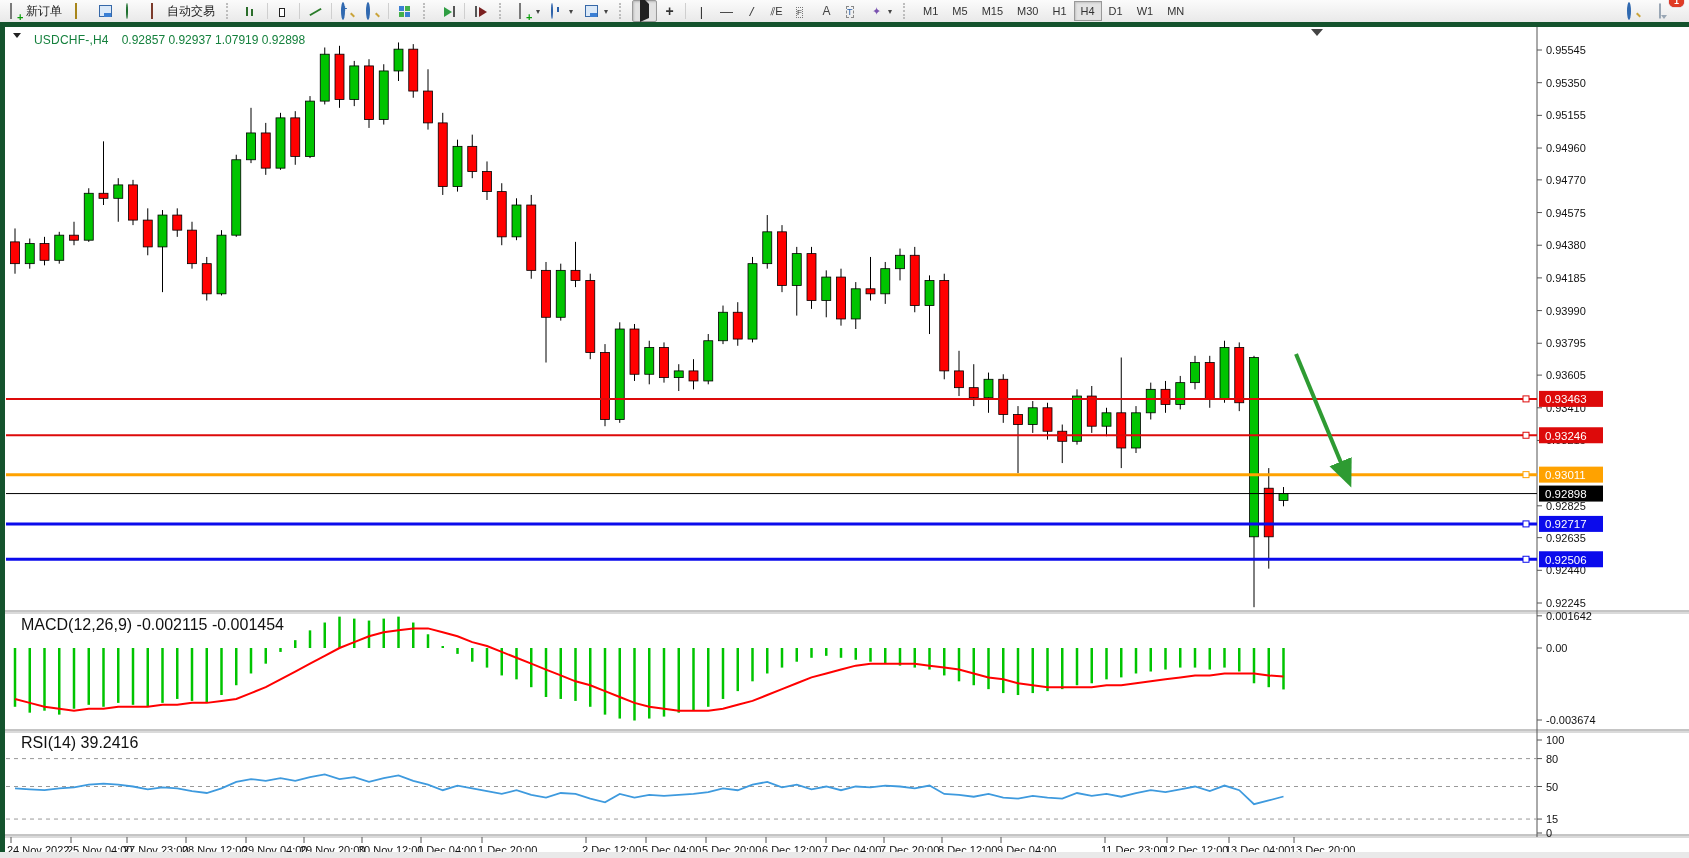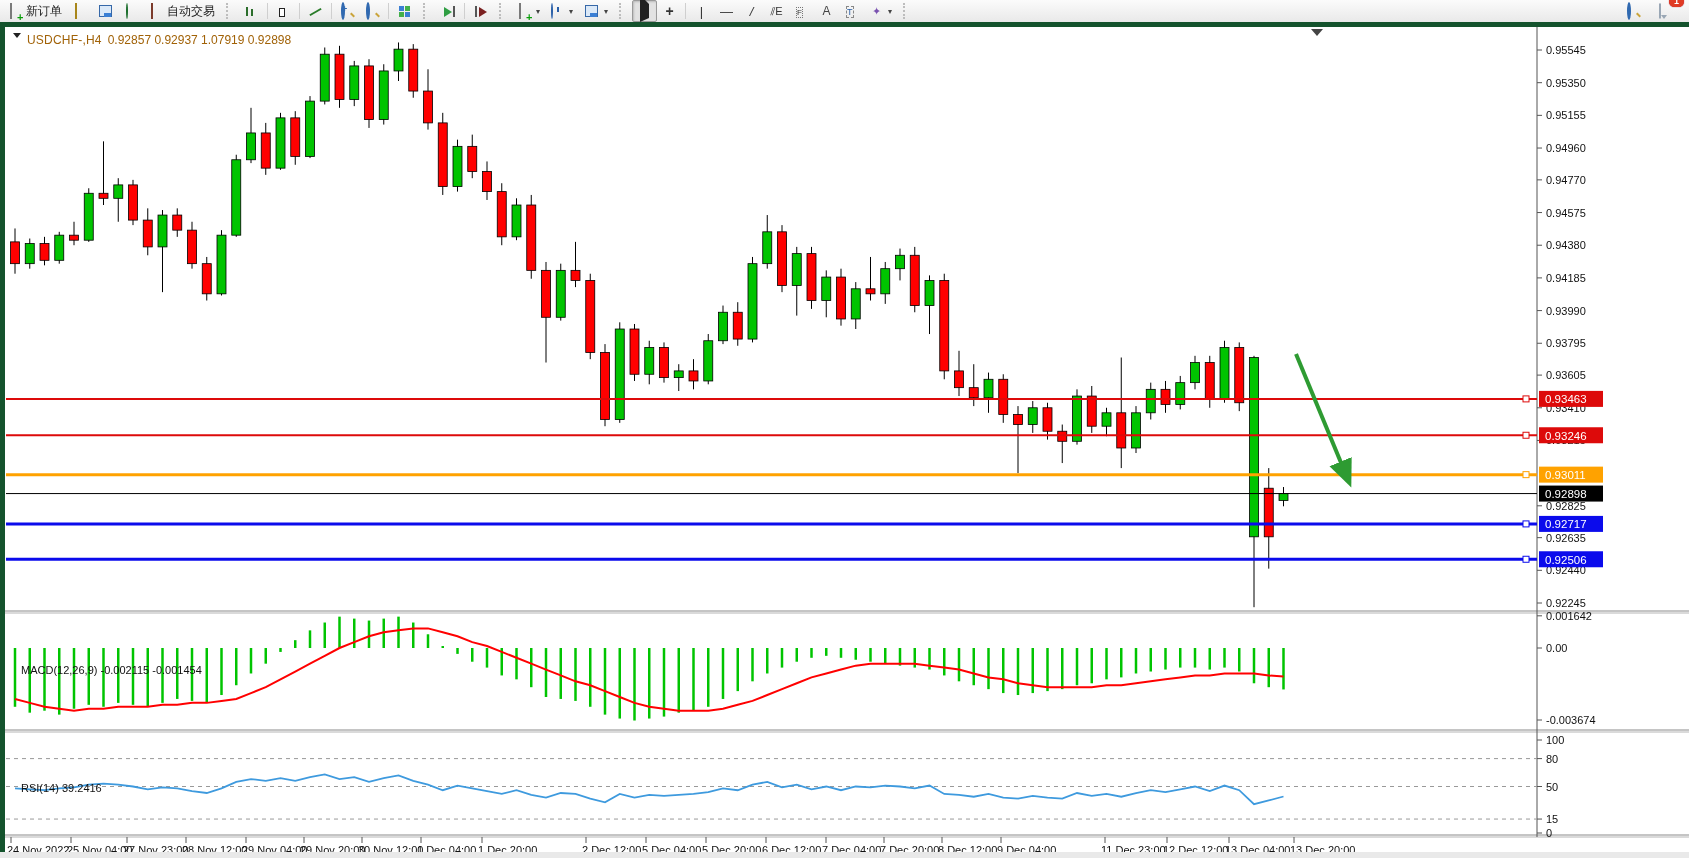--- a/index.html
+++ b/index.html
@@ -55,23 +55,23 @@
   .i-A{color:#444;font-size:12px;line-height:15px;text-align:center;width:15px;}
   .i-T{width:11px;height:11px;border:1px dashed #888;margin:2px;font-size:9px;line-height:11px;text-align:center;color:#2a5fa8;}
   .i-arrows{color:#7a52b0;font-size:11px;line-height:15px;text-align:center;width:15px;}
   .i-chat{width:14px;height:10px;background:#fff;border:1px solid #9aa7b5;border-radius:3px;margin-top:2px;}
   .i-chat:after{content:"";position:absolute;left:2px;top:11px;border-left:3px solid transparent;border-right:3px solid transparent;border-top:4px solid #9aa7b5;}
   .badge{position:absolute;right:-6px;top:-5px;min-width:11px;height:11px;border-radius:6px;background:#e03b24;
     color:#fff;font-size:9px;line-height:11px;text-align:center;padding:0 2px;font-weight:bold;box-shadow:0 0 1px #902;}
   
   .chart-window{position:absolute;top:22px;left:0;width:1687px;height:830px;background:#fff;border:5px solid #14532d;}
   #chart-canvas{position:absolute;top:0;left:0;}
-  .chart-title{position:absolute;top:6px;left:8px;font-size:12px;color:#a16207;display:flex;gap:6px;align-items:flex-start;pointer-events:none;}
+  .chart-title{position:absolute;top:6px;left:8px;font-size:12px;color:#15803d;display:flex;gap:13px;align-items:flex-start;pointer-events:none;}
   .tri-down{width:0;height:0;border-left:4px solid transparent;border-right:4px solid transparent;border-top:5px solid #222;}
-  .ind-label{position:absolute;font-size:11px;color:#111;pointer-events:none;margin-top:48px;}
+  .ind-label{position:absolute;font-size:16px;color:#111;pointer-events:none;}
   .macd-label{top:589px;left:16px;}
   .rsi-label{top:707px;left:16px;}
   .bottom-strip{position:absolute;left:0;top:852px;width:1689px;height:6px;background:#e9e9e9;}
 </style>
 </head>
 <body>
 
 <div id="app">
 
   <div class="toolbar">
@@ -178,20 +178,31 @@
         </div>
       <div class="tbtn">
           <span class="ico"><span class="i-T">T</span></span>
         </div>
       <div class="tbtn">
           <span class="ico i-arrows">✦</span>
           <span class="caret">▾</span>
         </div>
     </div>
     <div class="grip"></div>
+    <div class="tgroup" id="timeframes">
+        <div class="tf">M1</div>
+        <div class="tf">M5</div>
+        <div class="tf">M15</div>
+        <div class="tf">M30</div>
+        <div class="tf">H1</div>
+        <div class="tf active">H4</div>
+        <div class="tf">D1</div>
+        <div class="tf">W1</div>
+        <div class="tf">MN</div>
+      </div>
     <div class="toolbar-right">
       <div class="tbtn">
           <span class="ico"><span class="i-mag"></span></span>
         </div>
       <div class="tbtn" style="position:relative;">
         <span class="ico"><span class="i-chat"></span></span>
         <span class="badge">1</span>
       </div>
     </div>
   </div>

